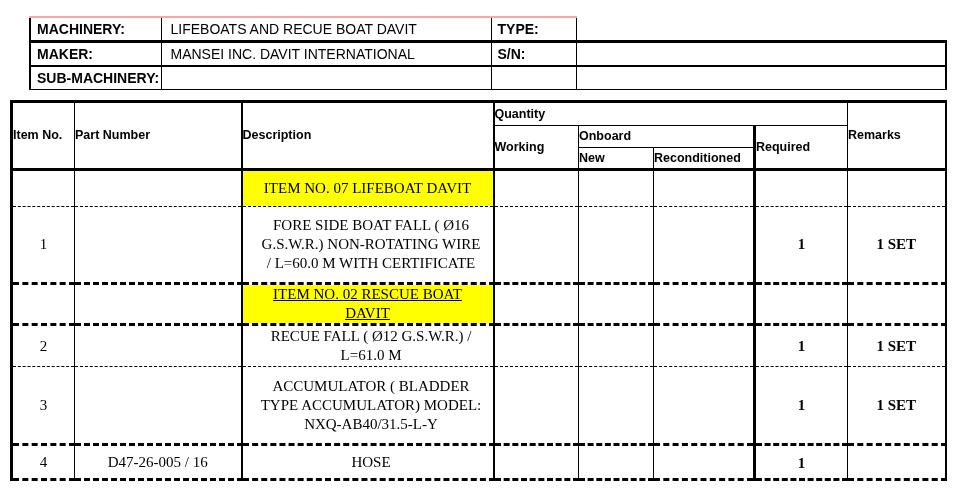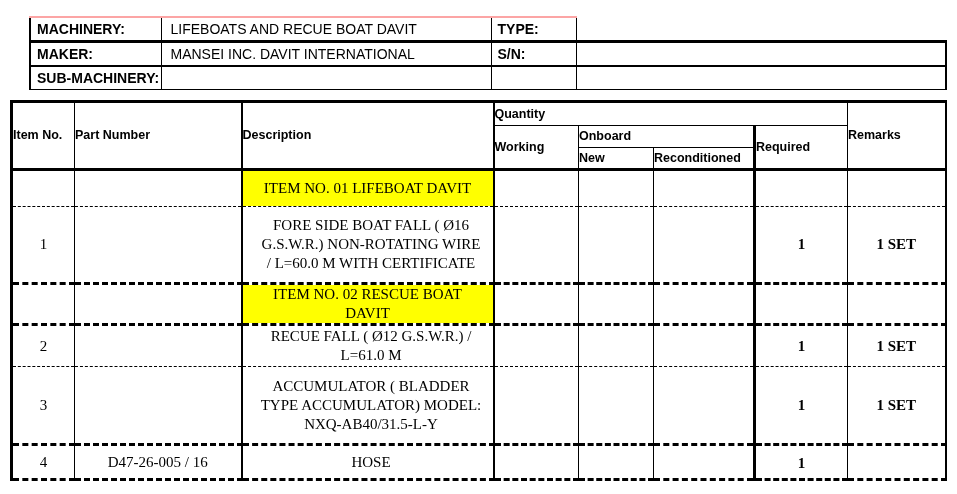--- a/index.html
+++ b/index.html
@@ -28,21 +28,21 @@
   .parts-table { position:absolute; left:10px; top:100px; }
   .parts-table thead td {
     font-weight:bold; font-size:12.5px; line-height:15px;
     text-align:left; vertical-align:middle;
   }
   .parts-table tbody td {
     border-top:0; font-family:"Liberation Serif", serif; font-size:15px;
     text-align:center; vertical-align:middle;
   }
   .rh1{height:24px;} .rh2{height:22px;} .rh3{height:22px;}
-  .rb1{height:37px;} .rb2{height:77px;} .rb3{height:38px;}
+  .rb1{height:37px;} .rb2{height:77px;} .rb3{height:38px;text-decoration:underline;}
   .rb4{height:42px;} .rb5{height:78px;} .rb6{height:35px;}
   .desc { text-align:left; padding-left:7px; }
   .desc div { line-height:19px; white-space:nowrap; }
   .ycell { text-align:center; }
   .ycell div { line-height:19px; white-space:nowrap; }
   .bold { font-weight:bold; }
   .vtop { vertical-align:top; padding-top:2px; }
 </style>
 </head>
 <body>
@@ -104,21 +104,21 @@
       <td class="bl1 bb3">New</td>
       <td class="bl1 bb3">Reconditioned</td>
     </tr>
   </thead>
   <tbody>
 
     <tr class="rb1">
       <td class="bl3 d1"></td>
       <td class="bl1 d1"></td>
       <td class="bl2 d1 ycell" style="background: rgb(255, 255, 0);">
-        <div>ITEM NO. 01 LIFEBOAT DAVIT</div>
+        <div>ITEM NO. 07 LIFEBOAT DAVIT</div>
       </td>
       <td class="bl2 d1"></td>
       <td class="bl1 d1"></td>
       <td class="bl1 d1"></td>
       <td class="bl3 d1"></td>
       <td class="bl1 d1 br2"></td>
     </tr>
 
     <tr class="rb2">
       <td class="bl3 d3">1</td>

